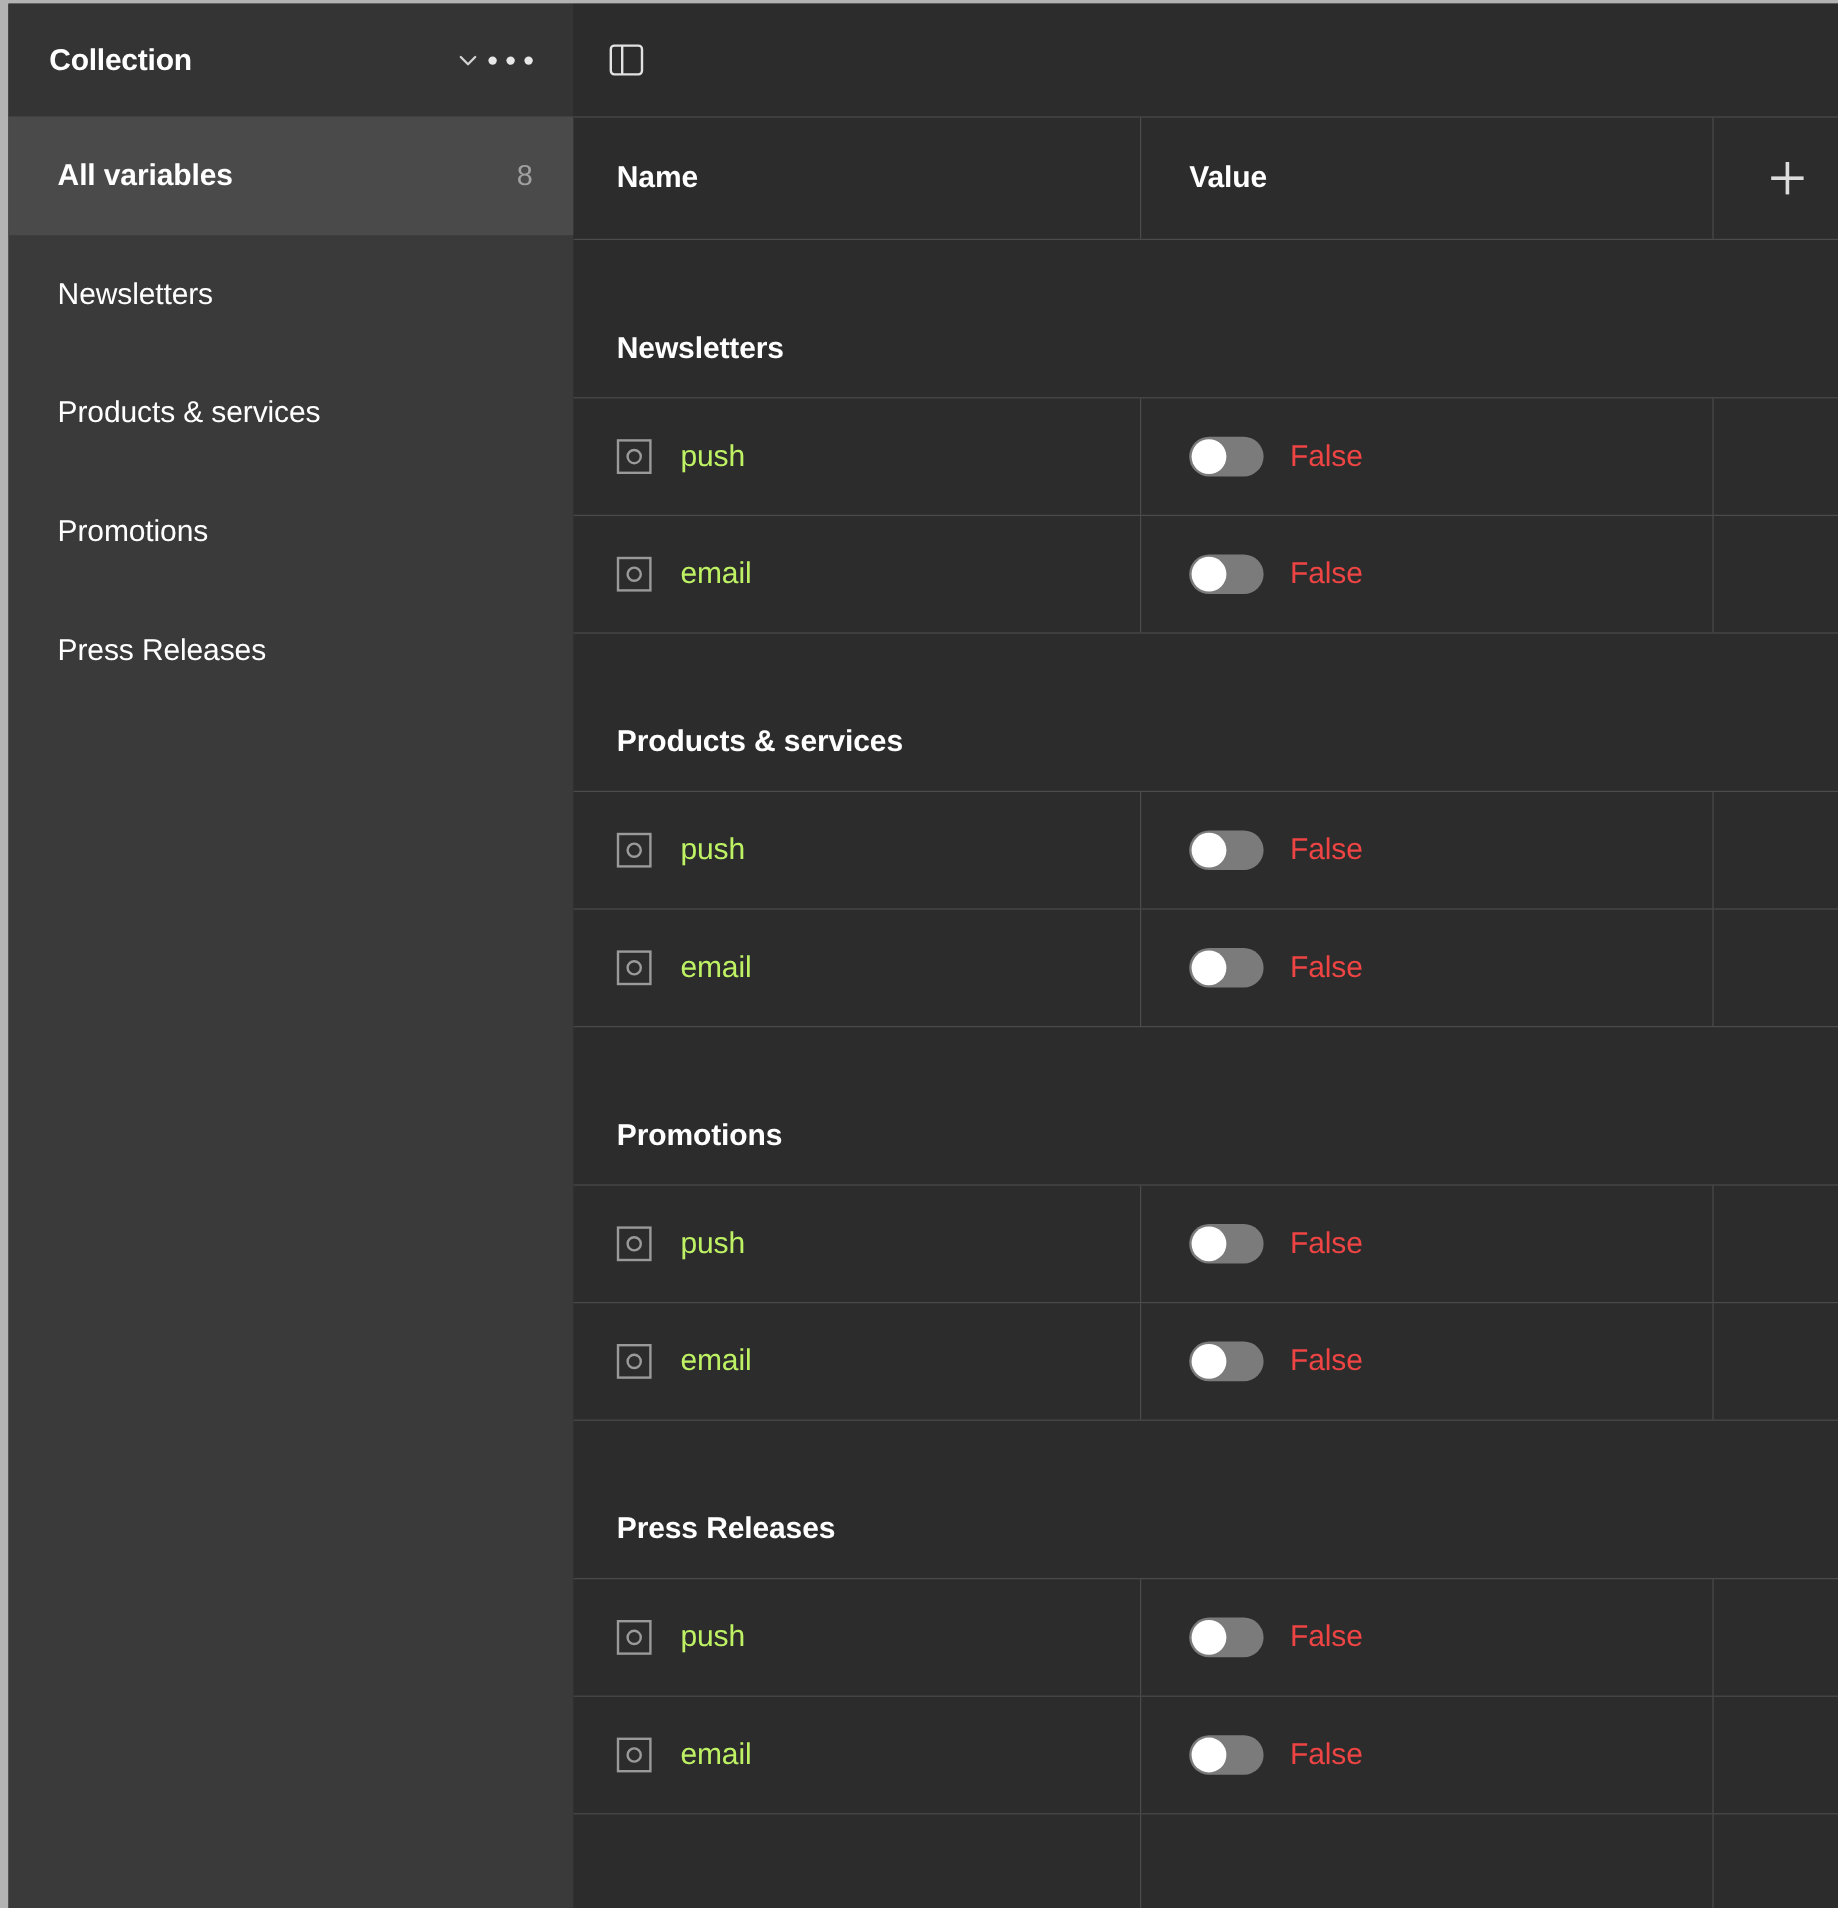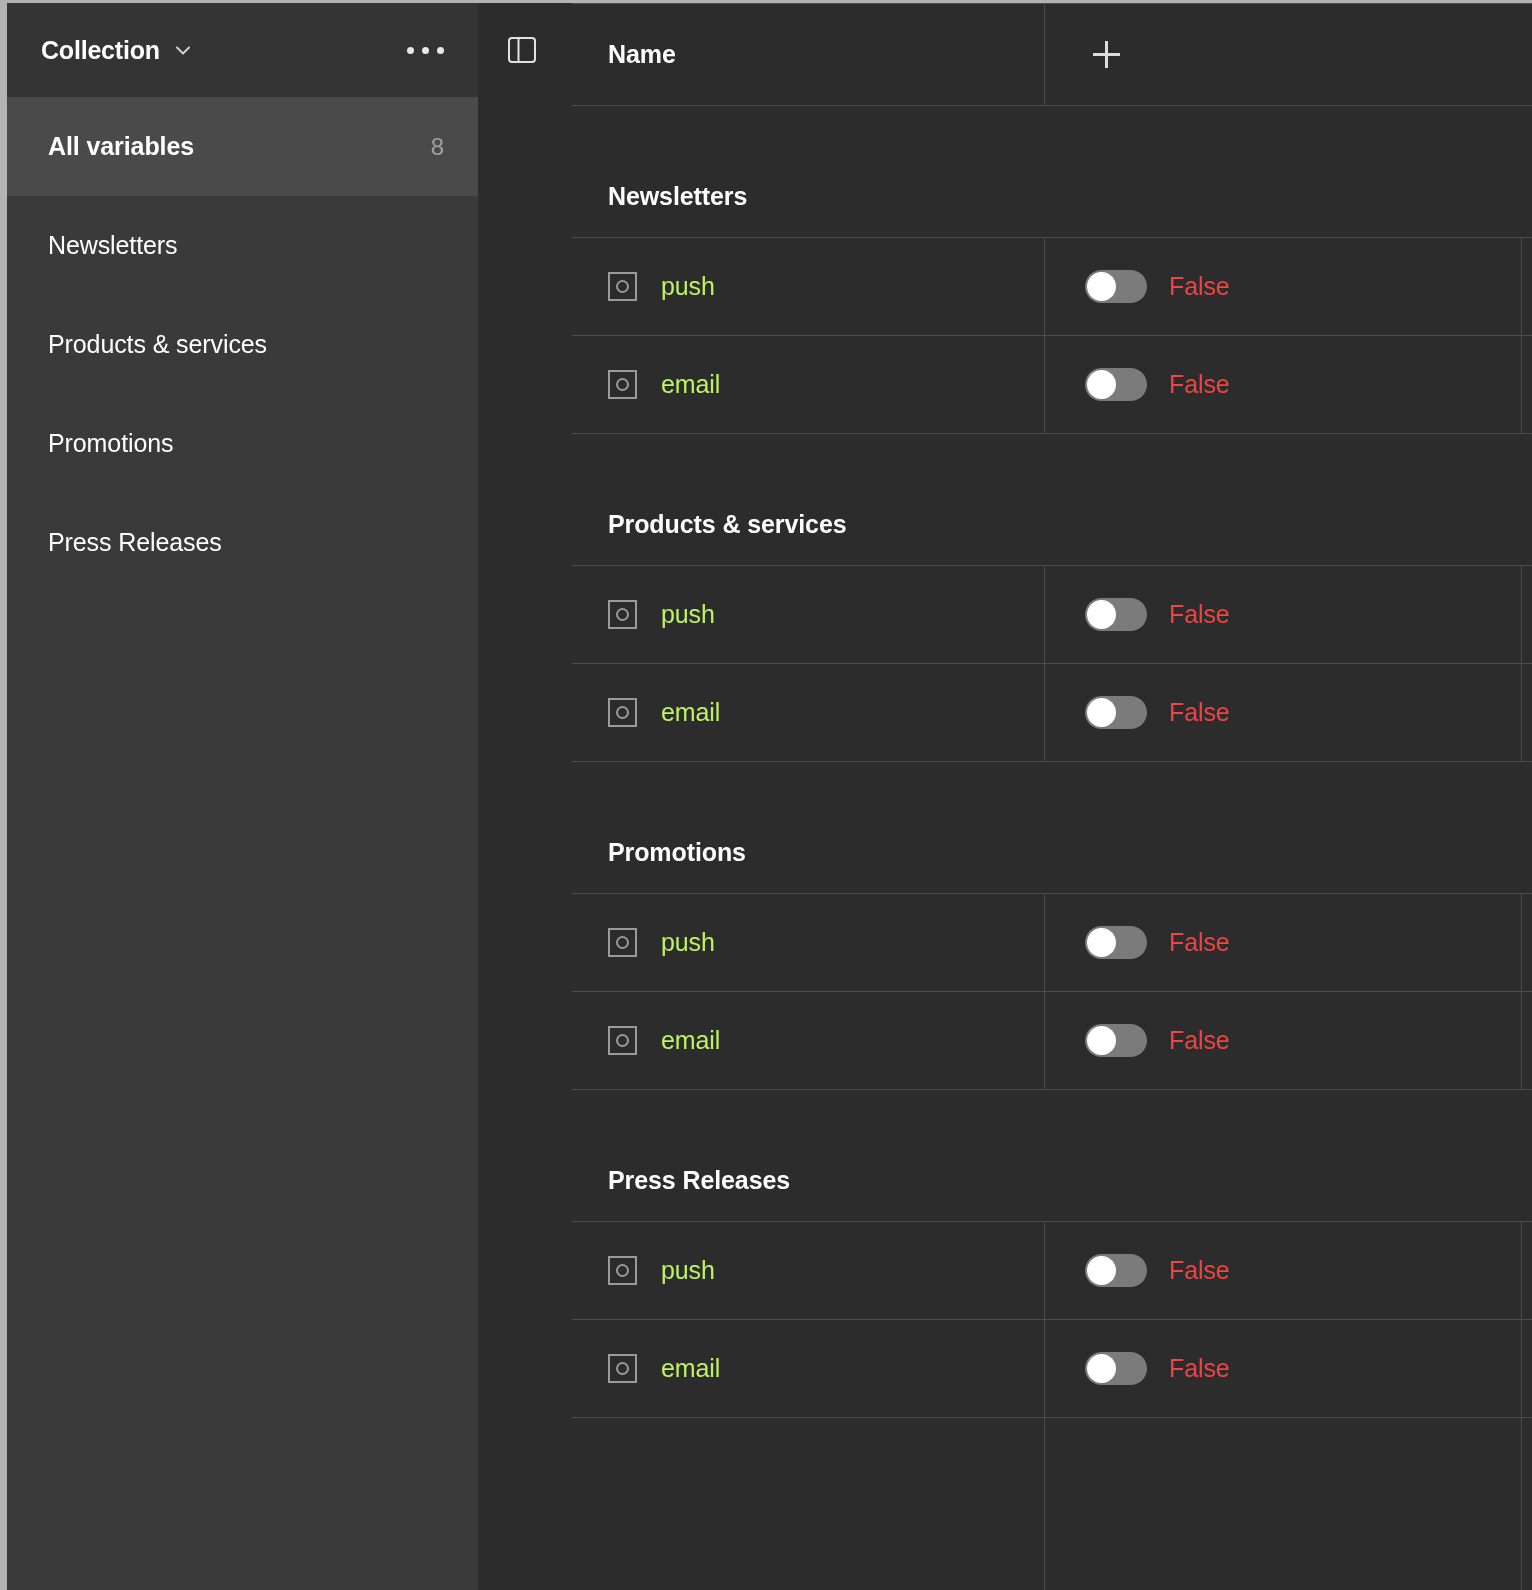--- a/index.html
+++ b/index.html
@@ -39,20 +39,21 @@
     display: flex;
     align-items: center;
     padding: 0 28px 0 34px;
   }
 
   .collection-title-wrap {
     display: flex;
     align-items: center;
     gap: 12px;
     flex: 1;
+    justify-content: space-between;
   }
 
   .collection-title {
     font-size: 25px;
     font-weight: bold;
     color: #ffffff;
     letter-spacing: -0.2px;
   }
 
   .chevron-down-icon {
@@ -91,21 +92,21 @@
   .sidebar-item-label { flex: 1; letter-spacing: -0.1px; }
   .sidebar-item-count { color: #a0a0a0; font-size: 24px; font-weight: normal; }
 
   .sidebar-spacer { flex: 1; }
 
   
   .main {
     flex: 1;
     background: #2c2c2c;
     display: flex;
-    flex-direction: row;
+    flex-direction: column;
     min-width: 0;
   }
 
   .toolbar {
     height: 94px;
     flex: 0 0 94px;
     display: flex;
     align-items: center;
     padding-left: 23px;
     background: #2c2c2c;
@@ -313,20 +314,23 @@
         </svg>
       </div>
     </div>
 
     <div class="table">
 
       <div class="row header-row row-line-top">
         <div class="cell-name">
           <span class="col-title">Name</span>
         </div>
+        <div class="cell-value">
+          <span class="col-title">Value</span>
+        </div>
         <div class="cell-extra">
           <div class="add-button"></div>
         </div>
       </div>
 
       <div class="row row-line-top">
         <div class="group-row">
           <span class="group-title">Newsletters</span>
         </div>
       </div>

